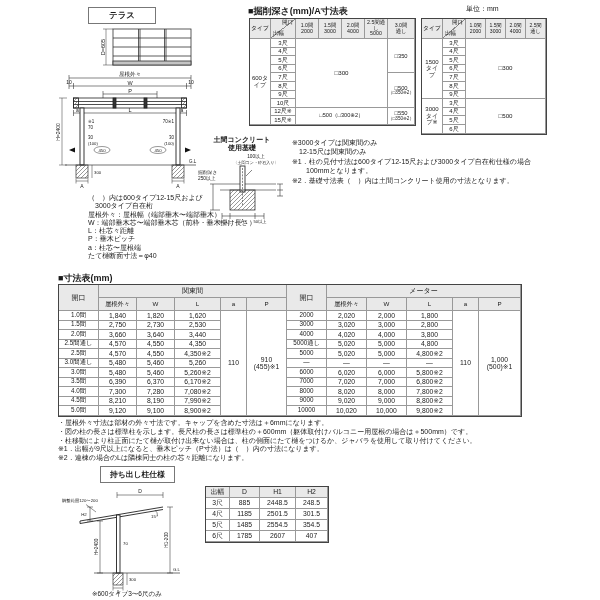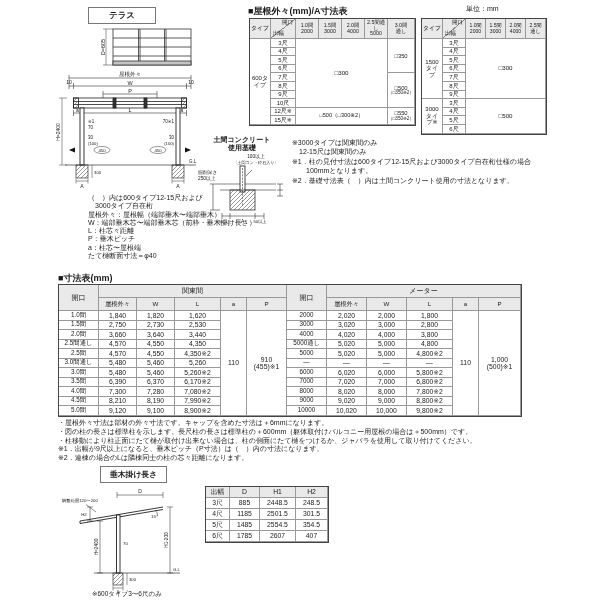--- a/index.html
+++ b/index.html
@@ -146,21 +146,21 @@
     <div>屋根外々：屋根幅（端部垂木〜端部垂木）</div>
     <div>W：端部垂木芯〜端部垂木芯（前枠・垂木掛け長さ）</div>
     <div>L：柱芯々距離</div>
     <div>P：垂木ピッチ</div>
     <div>a：柱芯〜屋根端</div>
     <div>たて樋断面寸法＝φ40</div>
   </div>
 
 <div class="abs" style="left:466px;top:4px;font-size:7px;">単位：mm</div>
 
-<div class="abs sect-title" style="left:248px;top:5px;">■屋根外々(mm)/A寸法表</div>
+<div class="abs sect-title" style="left:248px;top:5px;">■掘削深さ(mm)/A寸法表</div>
 
 <div class="abs tbl" style="left:249px;top:18px;">
   <div class="tcol" style="width:21px;">
     <div class="cell hdr" style="height:20px;font-size:5.8px;">タイプ</div>
     <div class="cell wrap" style="height:86px;font-size:6px;">600タイプ</div>
   </div>
   <div class="tcol" style="width:25px;">
     <div class="cell diag" style="height:20px;">
       <span class="dt">開口</span>
       <span class="db">出幅</span>
@@ -496,21 +496,21 @@
 
 <div class="abs notes" style="left:58px;top:419px;">
 
 <div>・屋根外々寸法は部材の外々寸法です。キャップを含めた寸法は＋6mmになります。</div>
     <div>・図の柱の長さは標準柱を示します。長尺柱の長さは標準柱の＋600mm（躯体取付けバルコニー用屋根の場合は＋500mm）です。</div>
     <div>・柱移動により柱正面にたて樋が取付け出来ない場合は、柱の側面にたて樋をつけるか、ジャバラを使用して取り付けてください。</div>
     <div>※1．出幅が9尺以上になると、垂木ピッチ（P寸法）は（　）内の寸法になります。</div>
     <div>※2．連棟の場合のLは隣棟同士の柱の芯々距離になります。</div>
   </div>
 
-<div class="abs boxlabel" style="left:100px;top:466px;height:15px;padding:0 9px;font-size:7.8px;">垂木掛け長さ</div>
+<div class="abs boxlabel" style="left:100px;top:466px;height:15px;padding:0 9px;font-size:7.8px;">持ち出し柱仕様</div>
 
 <svg class="abs" style="left:60px;top:485px;" width="125" height="112" viewBox="0 0 125 112">
   <g stroke="#333" stroke-width="0.55" fill="none">
     <line x1="57" y1="10" x2="103" y2="10"></line>
     <line x1="57" y1="7" x2="57" y2="13"></line>
       <line x1="103" y1="7" x2="103" y2="13"></line>
     <line x1="26" y1="19.5" x2="36" y2="27"></line>
     <line x1="30" y1="22" x2="30" y2="36"></line>
     <line x1="27" y1="22" x2="33" y2="22"></line>
       <line x1="27" y1="36" x2="33" y2="36"></line>

